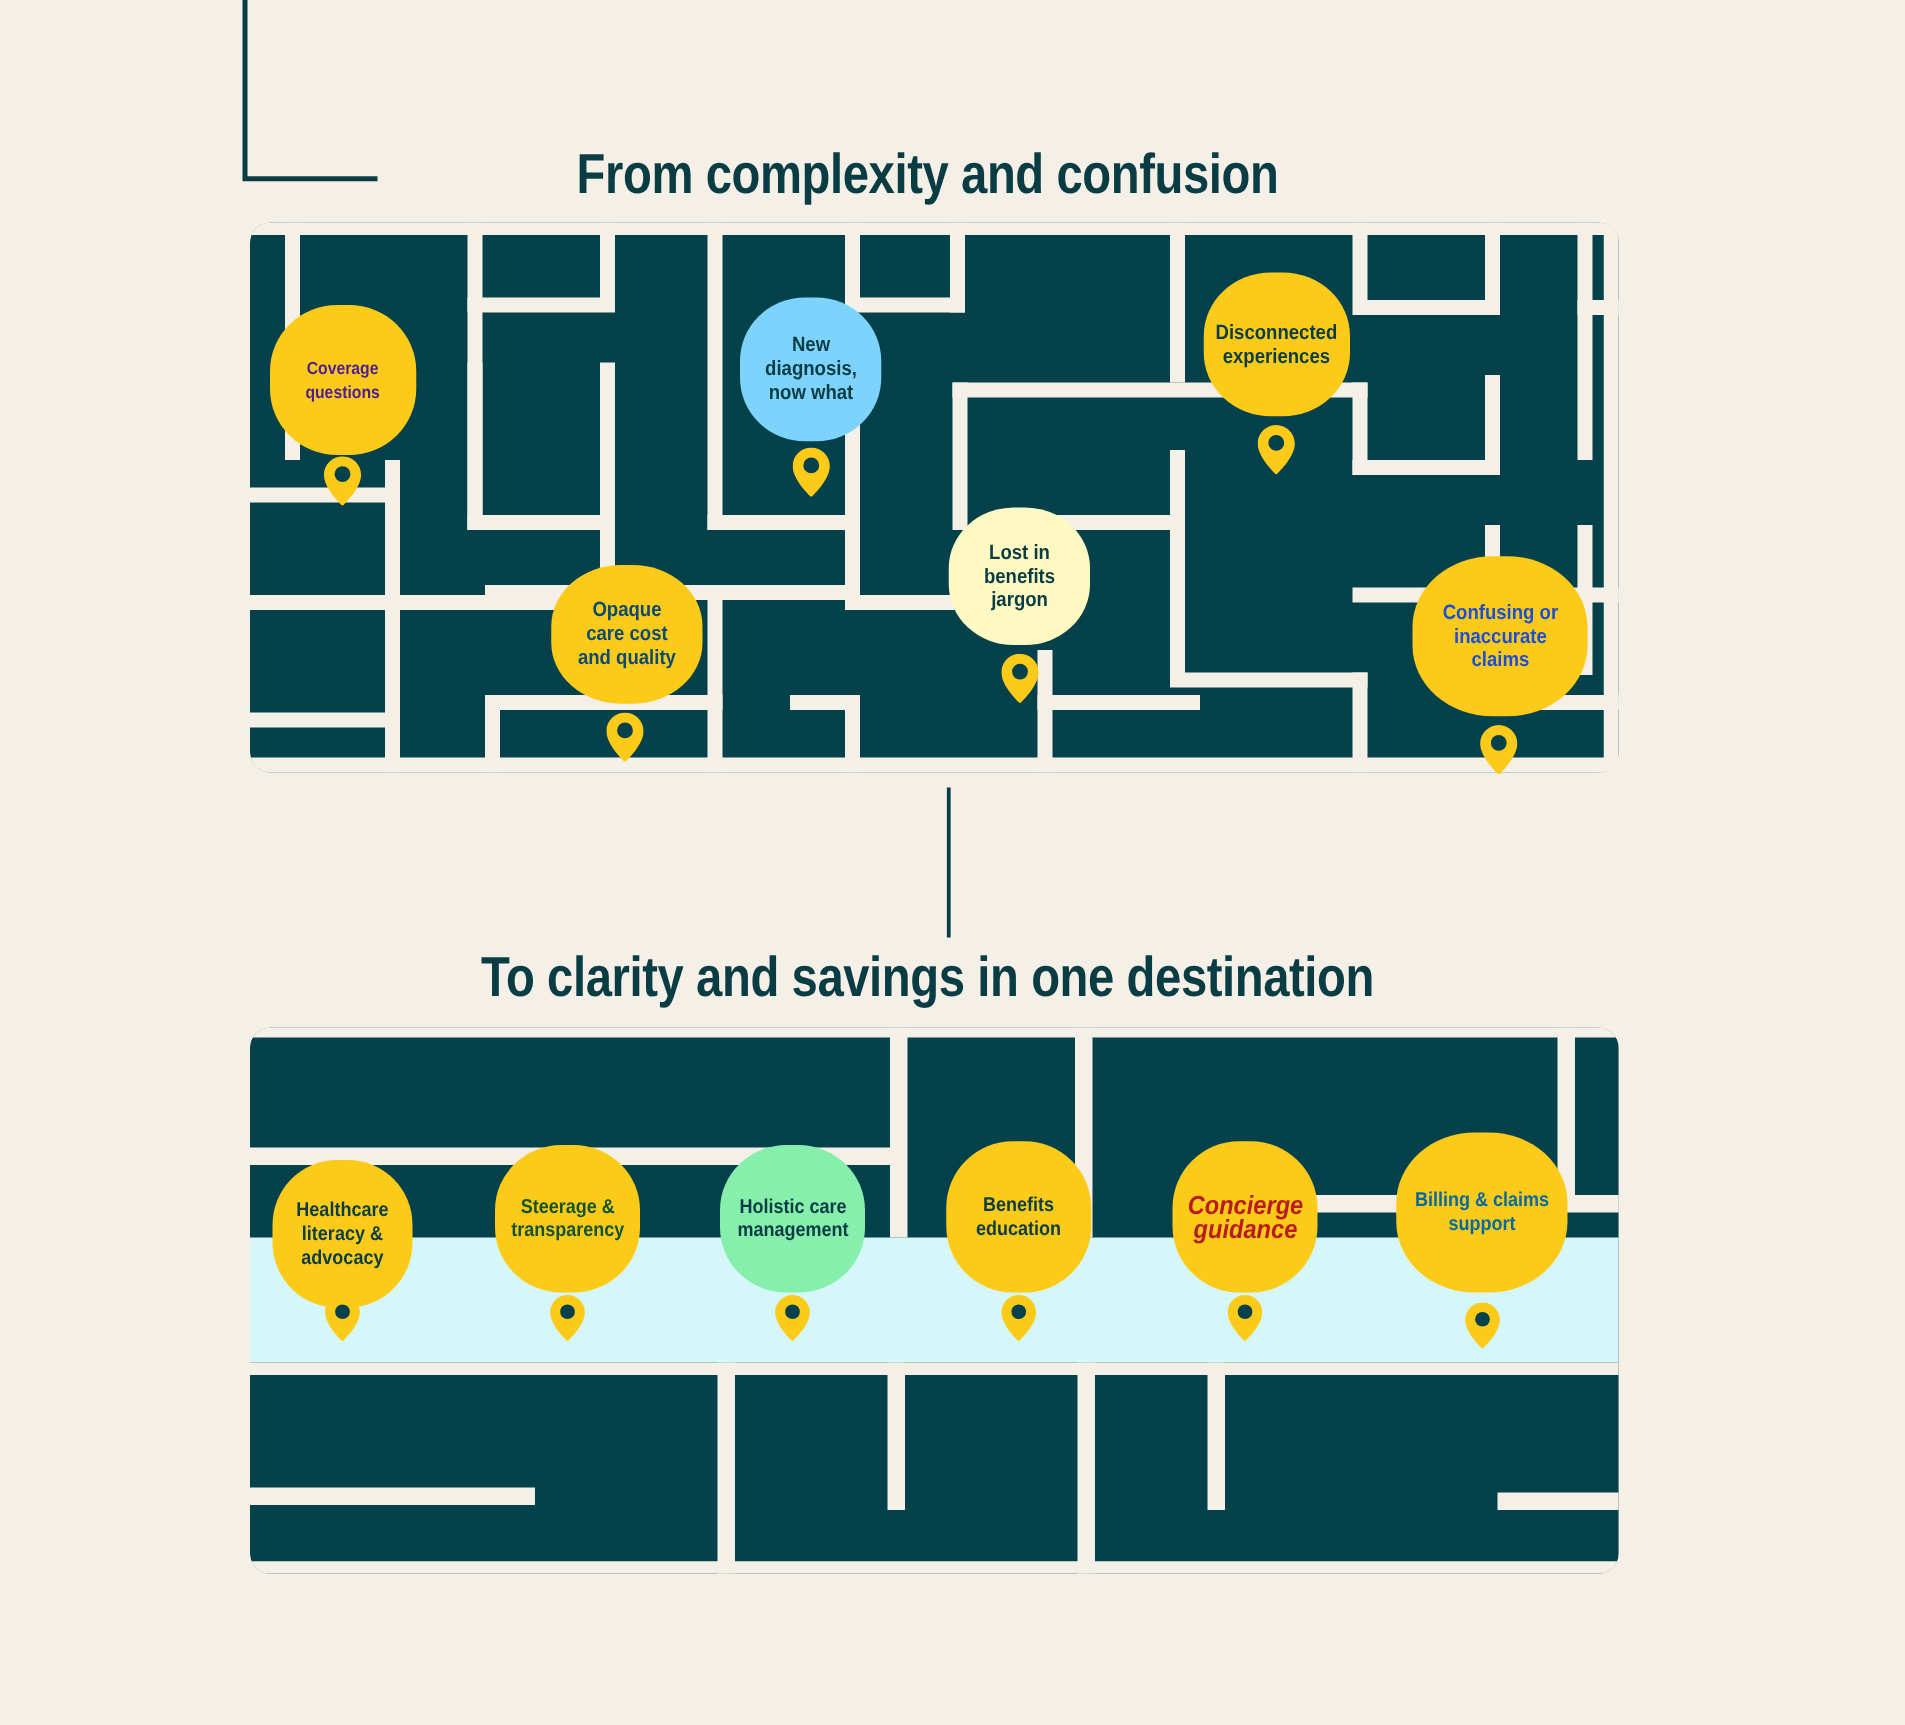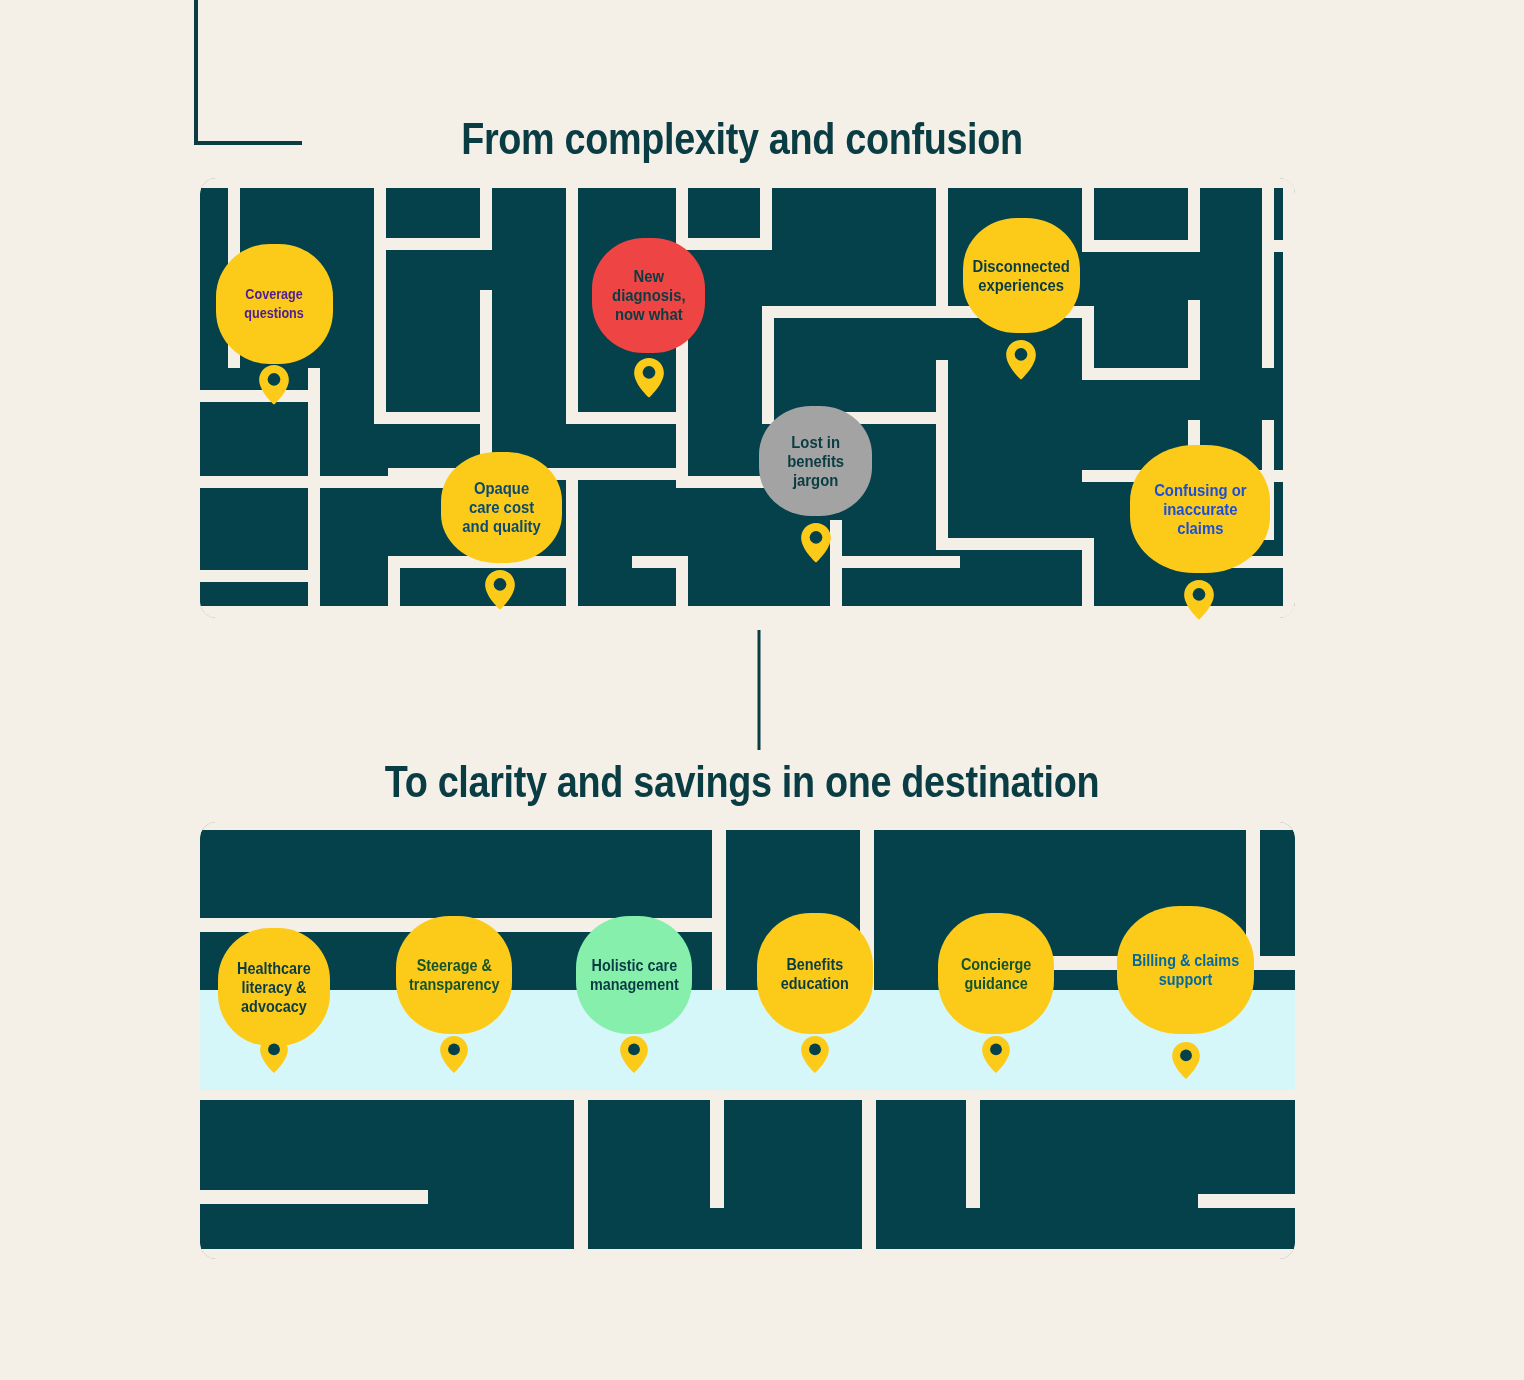--- a/index.html
+++ b/index.html
@@ -173,21 +173,21 @@
 
   <div id="overlay">
       <div class="bubble" style="left: 216px; top: 244px; width: 117px; height: 120px; background: rgb(252, 203, 26); color: #4c1d95; font-size: 14px; line-height: 19px; border-radius: 46% / 44%;">
         <span class="btext">Coverage
 questions</span>
       </div>
       <div class="pin" style="left: 259px; top: 365px; width: 30px; height: 39.6px;"><svg viewBox="0 0 24 32" width="30" height="39.6">
           <path d="M12 0C5.37 0 0 5.37 0 12c0 8.4 9.6 17.8 11.1 19.3a1.3 1.3 0 0 0 1.8 0C14.4 29.8 24 20.4 24 12 24 5.37 18.63 0 12 0z" fill="#FCCB1A"></path>
           <circle cx="12" cy="11.6" r="5.1" fill="#05414A"></circle>
         </svg></div>
-      <div class="bubble" style="left: 592px; top: 238px; width: 113px; height: 115px; background: #ef4444; color: rgb(10, 60, 67); font-size: 16.5px; line-height: 19px; border-radius: 46% / 44%;">
+      <div class="bubble" style="left: 592px; top: 238px; width: 113px; height: 115px; background: #7dd3fc; color: rgb(10, 60, 67); font-size: 16.5px; line-height: 19px; border-radius: 46% / 44%;">
         <span class="btext">New
 diagnosis,
 now what</span>
       </div>
       <div class="pin" style="left: 634px; top: 358px; width: 30px; height: 39.6px;"><svg viewBox="0 0 24 32" width="30" height="39.6">
           <path d="M12 0C5.37 0 0 5.37 0 12c0 8.4 9.6 17.8 11.1 19.3a1.3 1.3 0 0 0 1.8 0C14.4 29.8 24 20.4 24 12 24 5.37 18.63 0 12 0z" fill="#FCCB1A"></path>
           <circle cx="12" cy="11.6" r="5.1" fill="#05414A"></circle>
         </svg></div>
       <div class="bubble" style="left: 963px; top: 218px; width: 117px; height: 115px; background: rgb(252, 203, 26); color: rgb(10, 60, 67); font-size: 16.5px; line-height: 19px; border-radius: 46% / 44%; align-items: center;">
         <span class="btext">Disconnected
@@ -199,21 +199,21 @@
         </svg></div>
       <div class="bubble" style="left: 441px; top: 452px; width: 121px; height: 111px; background: rgb(252, 203, 26); color: #0c4a6e; font-size: 16.5px; line-height: 19px; border-radius: 46% / 44%;">
         <span class="btext">Opaque
 care cost
 and quality</span>
       </div>
       <div class="pin" style="left: 485px; top: 570px; width: 30px; height: 39.6px;"><svg viewBox="0 0 24 32" width="30" height="39.6">
           <path d="M12 0C5.37 0 0 5.37 0 12c0 8.4 9.6 17.8 11.1 19.3a1.3 1.3 0 0 0 1.8 0C14.4 29.8 24 20.4 24 12 24 5.37 18.63 0 12 0z" fill="#FCCB1A"></path>
           <circle cx="12" cy="11.6" r="5.1" fill="#05414A"></circle>
         </svg></div>
-      <div class="bubble" style="left: 759px; top: 406px; width: 113px; height: 110px; background: #a3a3a3; color: rgb(10, 60, 67); font-size: 16.5px; line-height: 19px; border-radius: 46% / 44%;">
+      <div class="bubble" style="left: 759px; top: 406px; width: 113px; height: 110px; background: #fef9c3; color: rgb(10, 60, 67); font-size: 16.5px; line-height: 19px; border-radius: 46% / 44%;">
         <span class="btext">Lost in
 benefits
 jargon</span>
       </div>
       <div class="pin" style="left: 801px; top: 523px; width: 30px; height: 39.6px;"><svg viewBox="0 0 24 32" width="30" height="39.6">
           <path d="M12 0C5.37 0 0 5.37 0 12c0 8.4 9.6 17.8 11.1 19.3a1.3 1.3 0 0 0 1.8 0C14.4 29.8 24 20.4 24 12 24 5.37 18.63 0 12 0z" fill="#FCCB1A"></path>
           <circle cx="12" cy="11.6" r="5.1" fill="#05414A"></circle>
         </svg></div>
       <div class="bubble" style="left: 1130px; top: 445px; width: 140px; height: 128px; background: rgb(252, 203, 26); color: #1d4ed8; font-size: 16.5px; line-height: 19px; border-radius: 46% / 44%;">
         <span class="btext">Confusing or
@@ -250,21 +250,21 @@
           <circle cx="12" cy="11.6" r="5.1" fill="#05414A"></circle>
         </svg></div>
       <div class="bubble" style="left: 757px; top: 913px; width: 116px; height: 121px; background: rgb(252, 203, 26); color: rgb(10, 60, 67); font-size: 16px; line-height: 19px; border-radius: 46% / 44%;">
         <span class="btext">Benefits
 education</span>
       </div>
       <div class="pin" style="left: 801px; top: 1036px; width: 28px; height: 36.96px;"><svg viewBox="0 0 24 32" width="28" height="36.96">
           <path d="M12 0C5.37 0 0 5.37 0 12c0 8.4 9.6 17.8 11.1 19.3a1.3 1.3 0 0 0 1.8 0C14.4 29.8 24 20.4 24 12 24 5.37 18.63 0 12 0z" fill="#FCCB1A"></path>
           <circle cx="12" cy="11.6" r="5.1" fill="#05414A"></circle>
         </svg></div>
-      <div class="bubble" style="left: 938px; top: 913px; width: 116px; height: 121px; background: rgb(252, 203, 26); color: #14532d; font-size: 16px; line-height: 19px; border-radius: 46% / 44%;">
+      <div class="bubble" style="left: 938px; top: 913px; width: 116px; height: 121px; background: rgb(252, 203, 26); color: #b91c1c; font-size: 21px; line-height: 19px; border-radius: 46% / 44%; font-style: italic;">
         <span class="btext">Concierge
 guidance</span>
       </div>
       <div class="pin" style="left: 982px; top: 1036px; width: 28px; height: 36.96px;"><svg viewBox="0 0 24 32" width="28" height="36.96">
           <path d="M12 0C5.37 0 0 5.37 0 12c0 8.4 9.6 17.8 11.1 19.3a1.3 1.3 0 0 0 1.8 0C14.4 29.8 24 20.4 24 12 24 5.37 18.63 0 12 0z" fill="#FCCB1A"></path>
           <circle cx="12" cy="11.6" r="5.1" fill="#05414A"></circle>
         </svg></div>
       <div class="bubble" style="left: 1117px; top: 906px; width: 137px; height: 128px; background: rgb(252, 203, 26); color: #0369a1; font-size: 16px; line-height: 19px; border-radius: 46% / 44%;">
         <span class="btext">Billing &amp; claims
 support</span>

